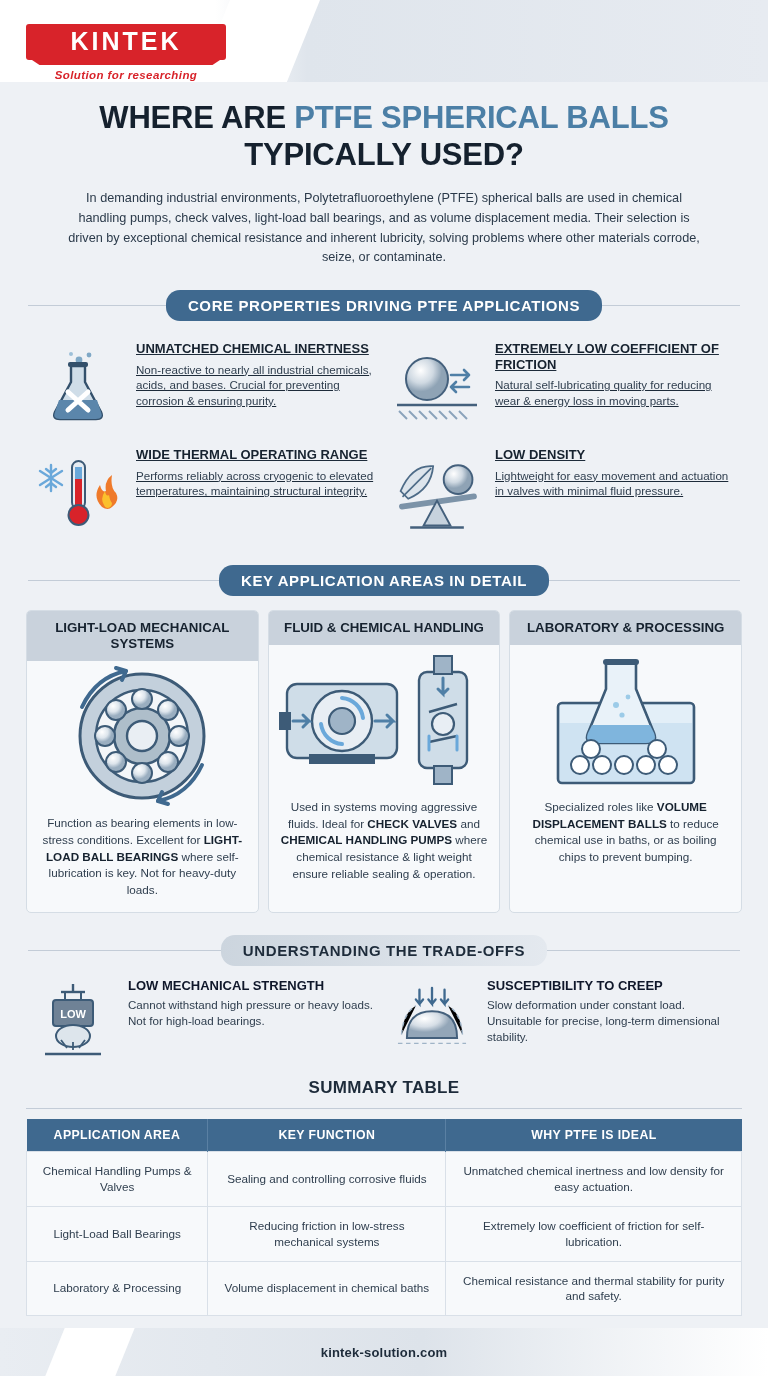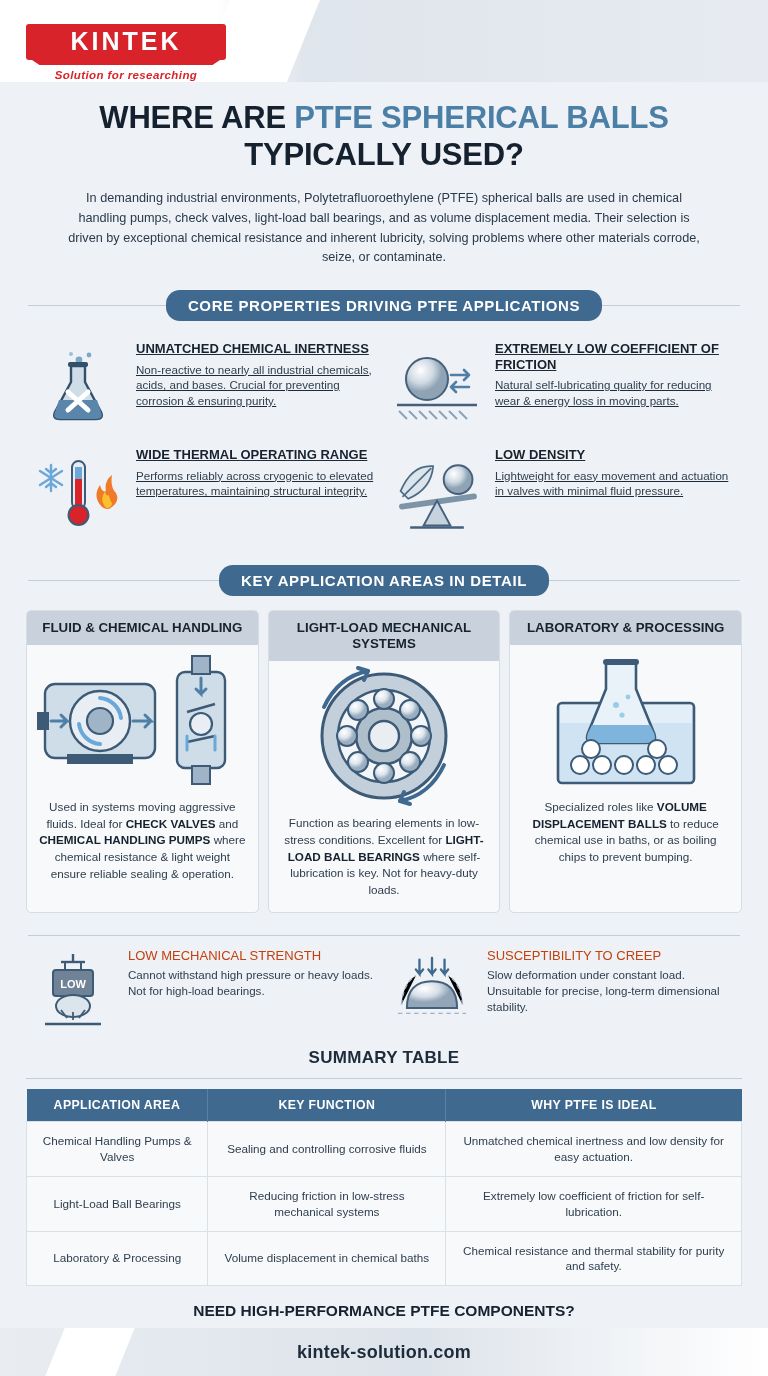--- a/index.html
+++ b/index.html
@@ -185,22 +185,22 @@
     grid-template-columns: 1fr 1fr;
     gap: 10px;
     margin: 12px 30px 0 30px;
   }
   .trade { display: flex; gap: 12px; align-items: flex-start; }
   .trade .art {
     width: 86px; min-width: 86px; height: 86px;
     display: flex; align-items: flex-end; justify-content: center;
   }
   .trade h3 {
-    font-size: 13px; font-weight: normal; margin-bottom: 4px;
-    text-transform: uppercase; color: #c2410c;
+    font-size: 13px; font-weight: bold; margin-bottom: 4px;
+    text-transform: uppercase; color: #0f172a;
   }
   .trade p { font-size: 11.6px; line-height: 1.38; color: #2f3e4e; }
 
   
   .summary-title {
     text-align: center;
     font-size: 17px;
     font-weight: bold;
     margin: 14px 0 0 0;
     letter-spacing: .3px;
@@ -253,21 +253,21 @@
   }
   .footer-diag {
     position: absolute;
     bottom: 0; left: 55px;
     width: 70px; height: 48px;
     background: #ffffff;
     transform: skewX(-22deg);
   }
   .footer span {
     position: relative;
-    font-size: 18px;
+    font-size: 13px;
     font-weight: bold;
     color: #1d2b3a;
     letter-spacing: .2px;
   }
 </style>
 </head>
 <body>
 
 <div class="header">
   <div class="header-diag"></div>
@@ -400,49 +400,20 @@
   </div>
 </div>
 
 <div class="banner-row">
   <div class="rule"></div>
   <div class="banner dark2">KEY APPLICATION AREAS IN DETAIL</div>
   <div class="rule"></div>
 </div>
 
 <div class="cards">
-
-  <div class="card">
-    <div class="card-head">FLUID &amp; CHEMICAL HANDLING</div>
-    <div class="card-art">
-      <svg width="210" height="140" viewBox="0 0 210 140">
-        <rect x="8" y="34" width="110" height="74" rx="10" fill="#cfdde8" stroke="#3d5b77" stroke-width="2.4"></rect>
-        <circle cx="63" cy="71" r="30" fill="#e8eef4" stroke="#3d5b77" stroke-width="2.4"></circle>
-        <circle cx="63" cy="71" r="13" fill="#9fb4c7" stroke="#3d5b77" stroke-width="2.2"></circle>
-        <path d="M63 48 A23 23 0 0 1 84 68" fill="none" stroke="#6aa8da" stroke-width="4" stroke-linecap="round"></path>
-        <path d="M63 94 A23 23 0 0 1 42 74" fill="none" stroke="#6aa8da" stroke-width="4" stroke-linecap="round"></path>
-        <rect x="0" y="62" width="12" height="18" fill="#3d5b77"></rect>
-        <path d="M14 71 h16 l-6 -6 M30 71 l-6 6" stroke="#4f7fa6" stroke-width="3" fill="none" stroke-linecap="round"></path>
-        <path d="M96 71 h18 l-6 -6 M114 71 l-6 6" stroke="#4f7fa6" stroke-width="3" fill="none" stroke-linecap="round"></path>
-        <rect x="30" y="104" width="66" height="10" fill="#3d5b77"></rect>
-
-        <rect x="140" y="22" width="48" height="96" rx="8" fill="#cfdde8" stroke="#3d5b77" stroke-width="2.4"></rect>
-        <rect x="155" y="6" width="18" height="18" fill="#9fb4c7" stroke="#3d5b77" stroke-width="2"></rect>
-        <rect x="155" y="116" width="18" height="18" fill="#9fb4c7" stroke="#3d5b77" stroke-width="2"></rect>
-        <circle cx="164" cy="74" r="11" fill="#e8eef4" stroke="#3d5b77" stroke-width="2.2"></circle>
-        <path d="M150 62 L178 54 M150 92 L178 86" stroke="#3d5b77" stroke-width="2.4"></path>
-        <path d="M164 28 v16 l-5 -5 M164 44 l5 -5" stroke="#4f7fa6" stroke-width="3" fill="none" stroke-linecap="round"></path>
-        <path d="M150 100 v-14" stroke="#6aa8da" stroke-width="3" stroke-linecap="round"></path>
-        <path d="M178 100 v-14" stroke="#6aa8da" stroke-width="3" stroke-linecap="round"></path>
-      </svg>
-    </div>
-    <div class="card-body">
-      <span>Used in systems moving aggressive fluids. Ideal for </span><b>CHECK VALVES</b><span> and </span><b>CHEMICAL HANDLING PUMPS</b><span> where chemical resistance &amp; light weight ensure reliable sealing &amp; operation.</span>
-    </div>
-  </div>
 
   <div class="card">
     <div class="card-head">LIGHT-LOAD MECHANICAL SYSTEMS</div>
     <div class="card-art">
       <svg width="180" height="150" viewBox="0 0 180 150">
         <defs>
           <radialGradient id="gb3" cx="35%" cy="30%">
             <stop offset="0%" stop-color="#ffffff"></stop>
             <stop offset="60%" stop-color="#dde5ec"></stop>
             <stop offset="100%" stop-color="#9aaec0"></stop>
@@ -467,20 +438,49 @@
         <path d="M150 104 Q136 134 106 140" fill="none" stroke="#3f698f" stroke-width="4" stroke-linecap="round"></path>
         <path d="M106 140 l10 3 M106 140 l4 -9" fill="none" stroke="#3f698f" stroke-width="4" stroke-linecap="round"></path>
       </svg>
     </div>
     <div class="card-body">
       <span>Function as bearing elements in low-stress conditions. Excellent for </span><b>LIGHT-LOAD BALL BEARINGS</b><span> where self-lubrication is key. Not for heavy-duty loads.</span>
     </div>
   </div>
 
   <div class="card">
+    <div class="card-head">FLUID &amp; CHEMICAL HANDLING</div>
+    <div class="card-art">
+      <svg width="210" height="140" viewBox="0 0 210 140">
+        <rect x="8" y="34" width="110" height="74" rx="10" fill="#cfdde8" stroke="#3d5b77" stroke-width="2.4"></rect>
+        <circle cx="63" cy="71" r="30" fill="#e8eef4" stroke="#3d5b77" stroke-width="2.4"></circle>
+        <circle cx="63" cy="71" r="13" fill="#9fb4c7" stroke="#3d5b77" stroke-width="2.2"></circle>
+        <path d="M63 48 A23 23 0 0 1 84 68" fill="none" stroke="#6aa8da" stroke-width="4" stroke-linecap="round"></path>
+        <path d="M63 94 A23 23 0 0 1 42 74" fill="none" stroke="#6aa8da" stroke-width="4" stroke-linecap="round"></path>
+        <rect x="0" y="62" width="12" height="18" fill="#3d5b77"></rect>
+        <path d="M14 71 h16 l-6 -6 M30 71 l-6 6" stroke="#4f7fa6" stroke-width="3" fill="none" stroke-linecap="round"></path>
+        <path d="M96 71 h18 l-6 -6 M114 71 l-6 6" stroke="#4f7fa6" stroke-width="3" fill="none" stroke-linecap="round"></path>
+        <rect x="30" y="104" width="66" height="10" fill="#3d5b77"></rect>
+
+        <rect x="140" y="22" width="48" height="96" rx="8" fill="#cfdde8" stroke="#3d5b77" stroke-width="2.4"></rect>
+        <rect x="155" y="6" width="18" height="18" fill="#9fb4c7" stroke="#3d5b77" stroke-width="2"></rect>
+        <rect x="155" y="116" width="18" height="18" fill="#9fb4c7" stroke="#3d5b77" stroke-width="2"></rect>
+        <circle cx="164" cy="74" r="11" fill="#e8eef4" stroke="#3d5b77" stroke-width="2.2"></circle>
+        <path d="M150 62 L178 54 M150 92 L178 86" stroke="#3d5b77" stroke-width="2.4"></path>
+        <path d="M164 28 v16 l-5 -5 M164 44 l5 -5" stroke="#4f7fa6" stroke-width="3" fill="none" stroke-linecap="round"></path>
+        <path d="M150 100 v-14" stroke="#6aa8da" stroke-width="3" stroke-linecap="round"></path>
+        <path d="M178 100 v-14" stroke="#6aa8da" stroke-width="3" stroke-linecap="round"></path>
+      </svg>
+    </div>
+    <div class="card-body">
+      <span>Used in systems moving aggressive fluids. Ideal for </span><b>CHECK VALVES</b><span> and </span><b>CHEMICAL HANDLING PUMPS</b><span> where chemical resistance &amp; light weight ensure reliable sealing &amp; operation.</span>
+    </div>
+  </div>
+
+  <div class="card">
     <div class="card-head">LABORATORY &amp; PROCESSING</div>
     <div class="card-art">
       <svg width="180" height="150" viewBox="0 0 180 150">
         <rect x="22" y="58" width="136" height="80" rx="4" fill="#cfe3f2" stroke="#3d5b77" stroke-width="2.6"></rect>
         <rect x="24" y="60" width="132" height="18" fill="#e3eff8"></rect>
 
         <path d="M70 18 L70 44 L52 88 Q48 98 60 98 L110 98 Q122 98 118 88 L100 44 L100 18 Z" fill="#e9f2f9" stroke="#3d5b77" stroke-width="2.6"></path>
         <path d="M56 80 L114 80 L118 88 Q122 98 110 98 L60 98 Q48 98 52 88 Z" fill="#7fb5dd"></path>
         <rect x="67" y="14" width="36" height="6" rx="3" fill="#3d5b77"></rect>
         <circle cx="80" cy="60" r="3" fill="#9ccbe8"></circle>
@@ -499,20 +499,21 @@
       </svg>
     </div>
     <div class="card-body">
       <span>Specialized roles like </span><b>VOLUME DISPLACEMENT BALLS</b><span> to reduce chemical use in baths, or as boiling chips to prevent bumping.</span>
     </div>
   </div>
 </div>
 
 <div class="banner-row">
   <div class="rule"></div>
+  <div class="banner plain">UNDERSTANDING THE TRADE-OFFS</div>
   <div class="rule"></div>
 </div>
 
 <div class="tradeoffs">
 
   <div class="trade">
     <div class="art">
       <svg width="84" height="86" viewBox="0 0 84 86">
         <path d="M42 6 v8" stroke="#3d5b77" stroke-width="2.4"></path>
         <path d="M30 14 h24" stroke="#3d5b77" stroke-width="2.4"></path>

